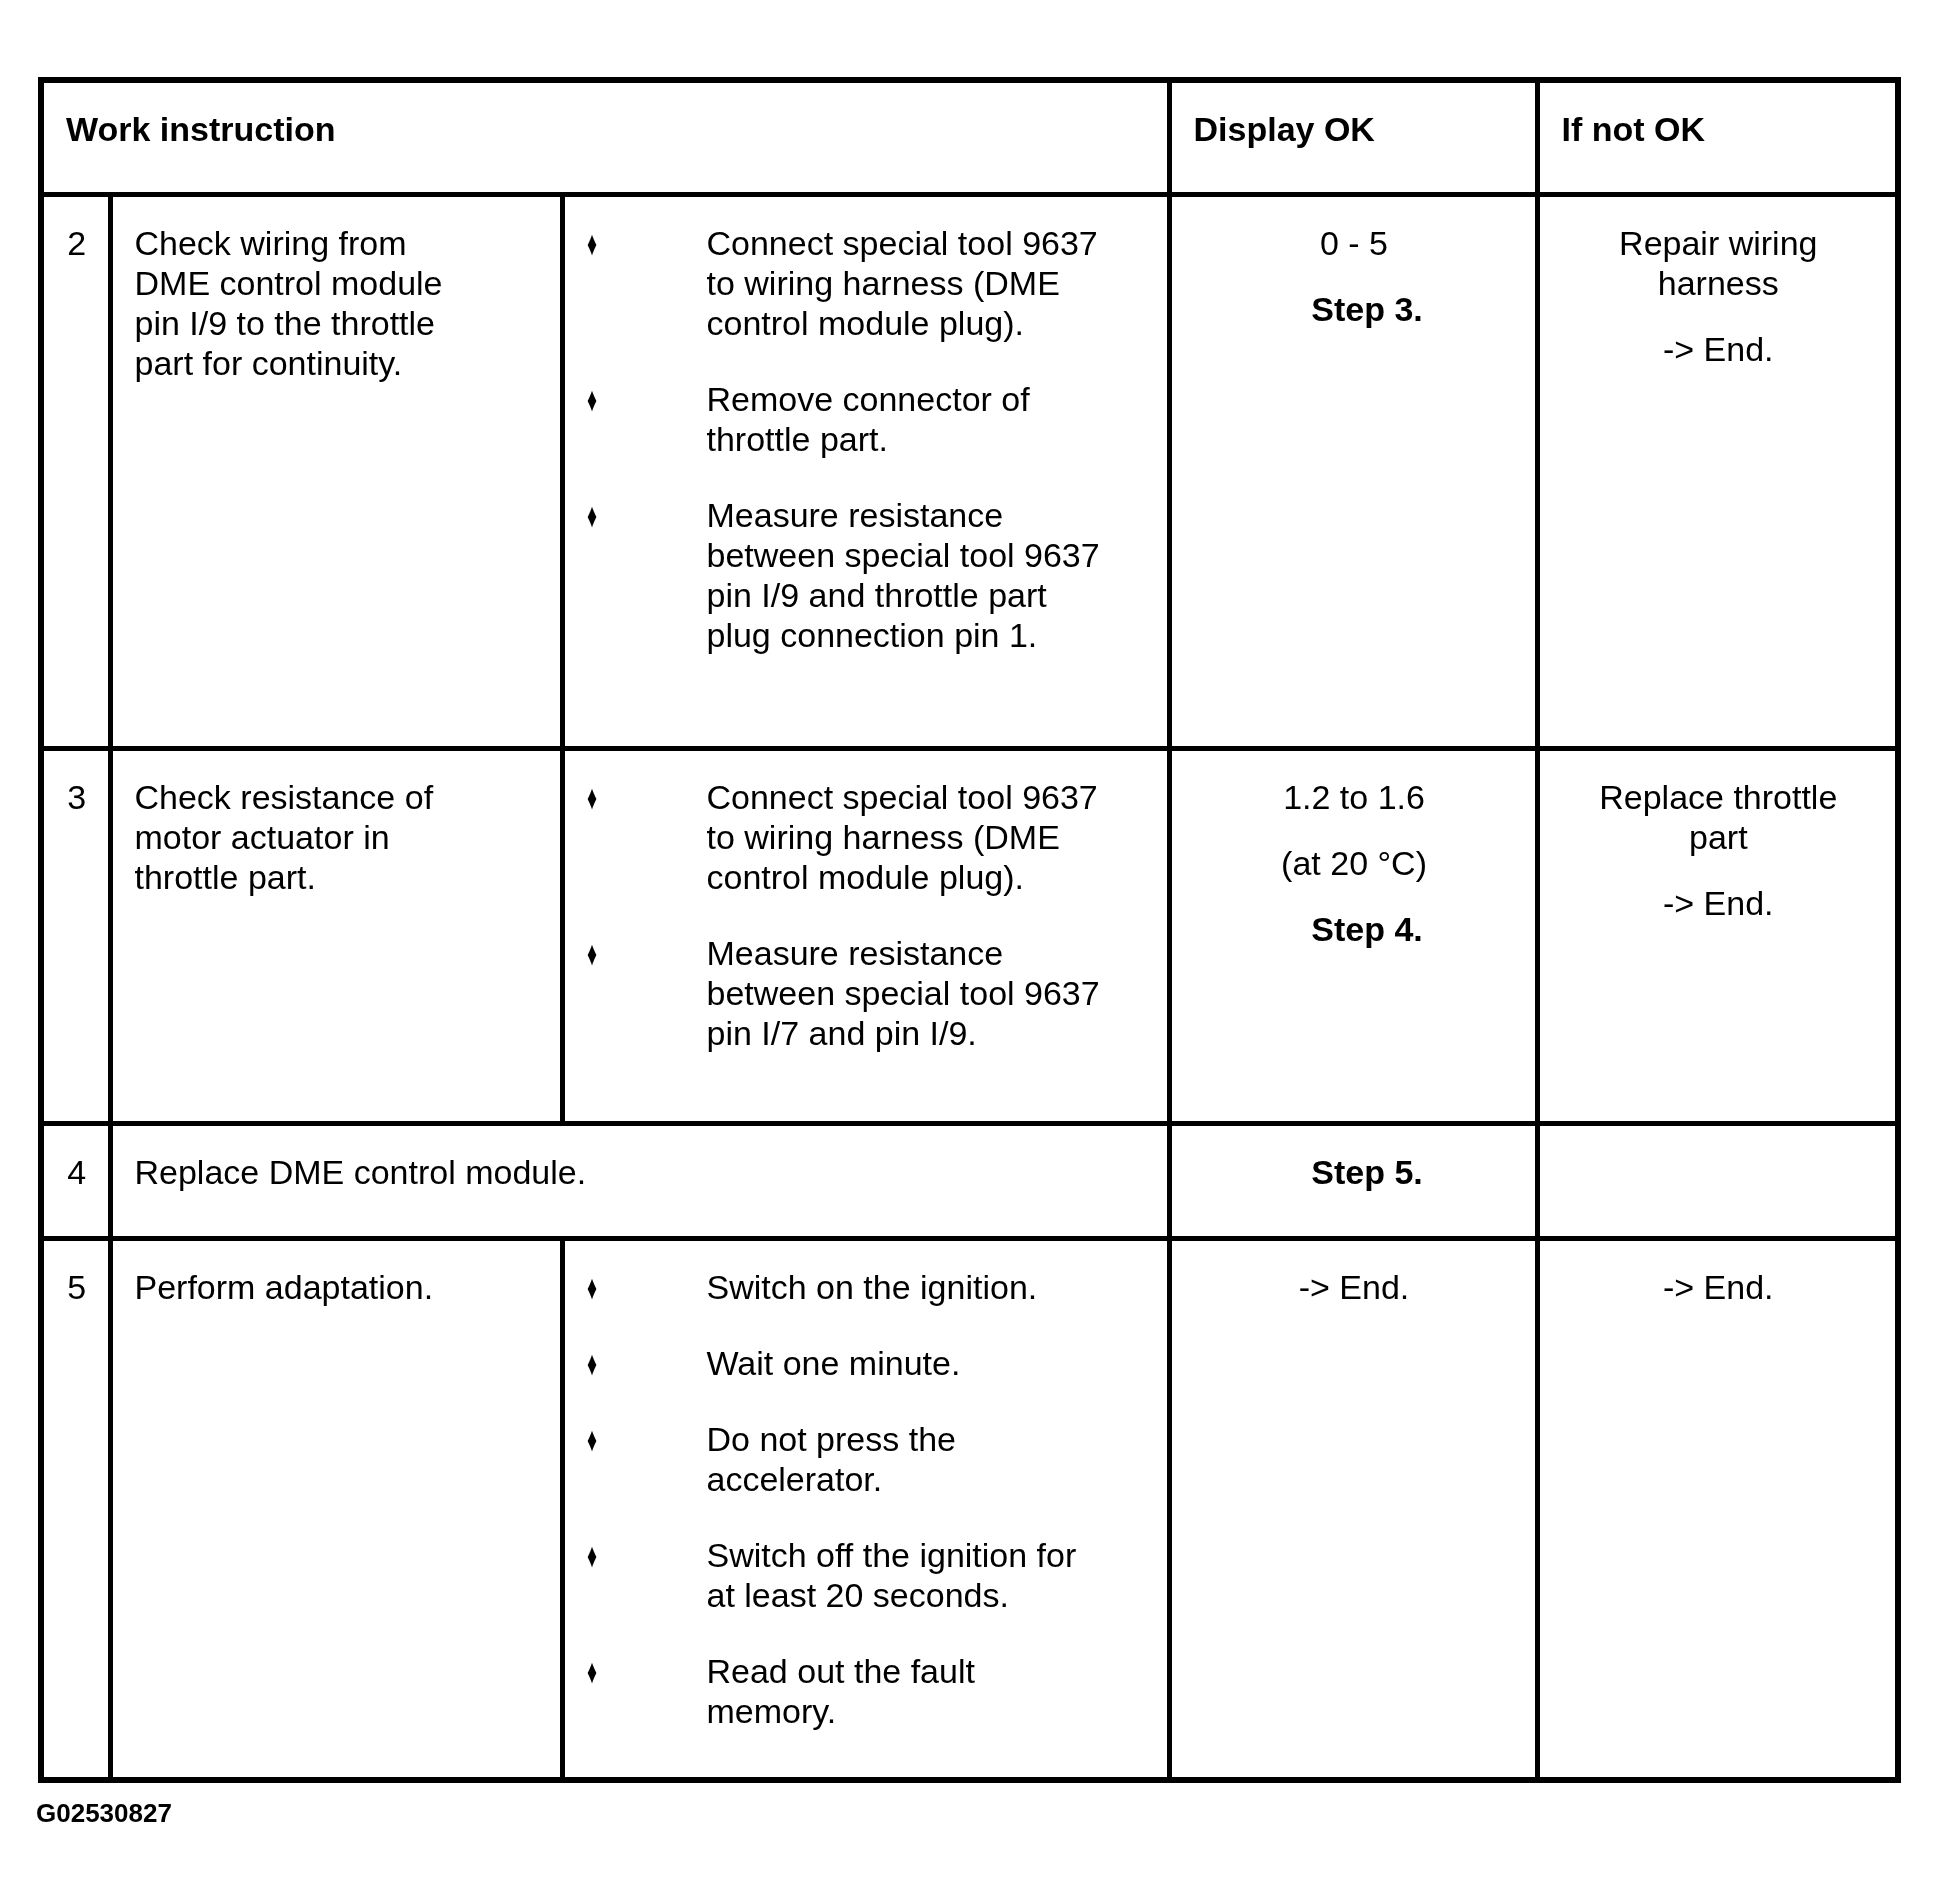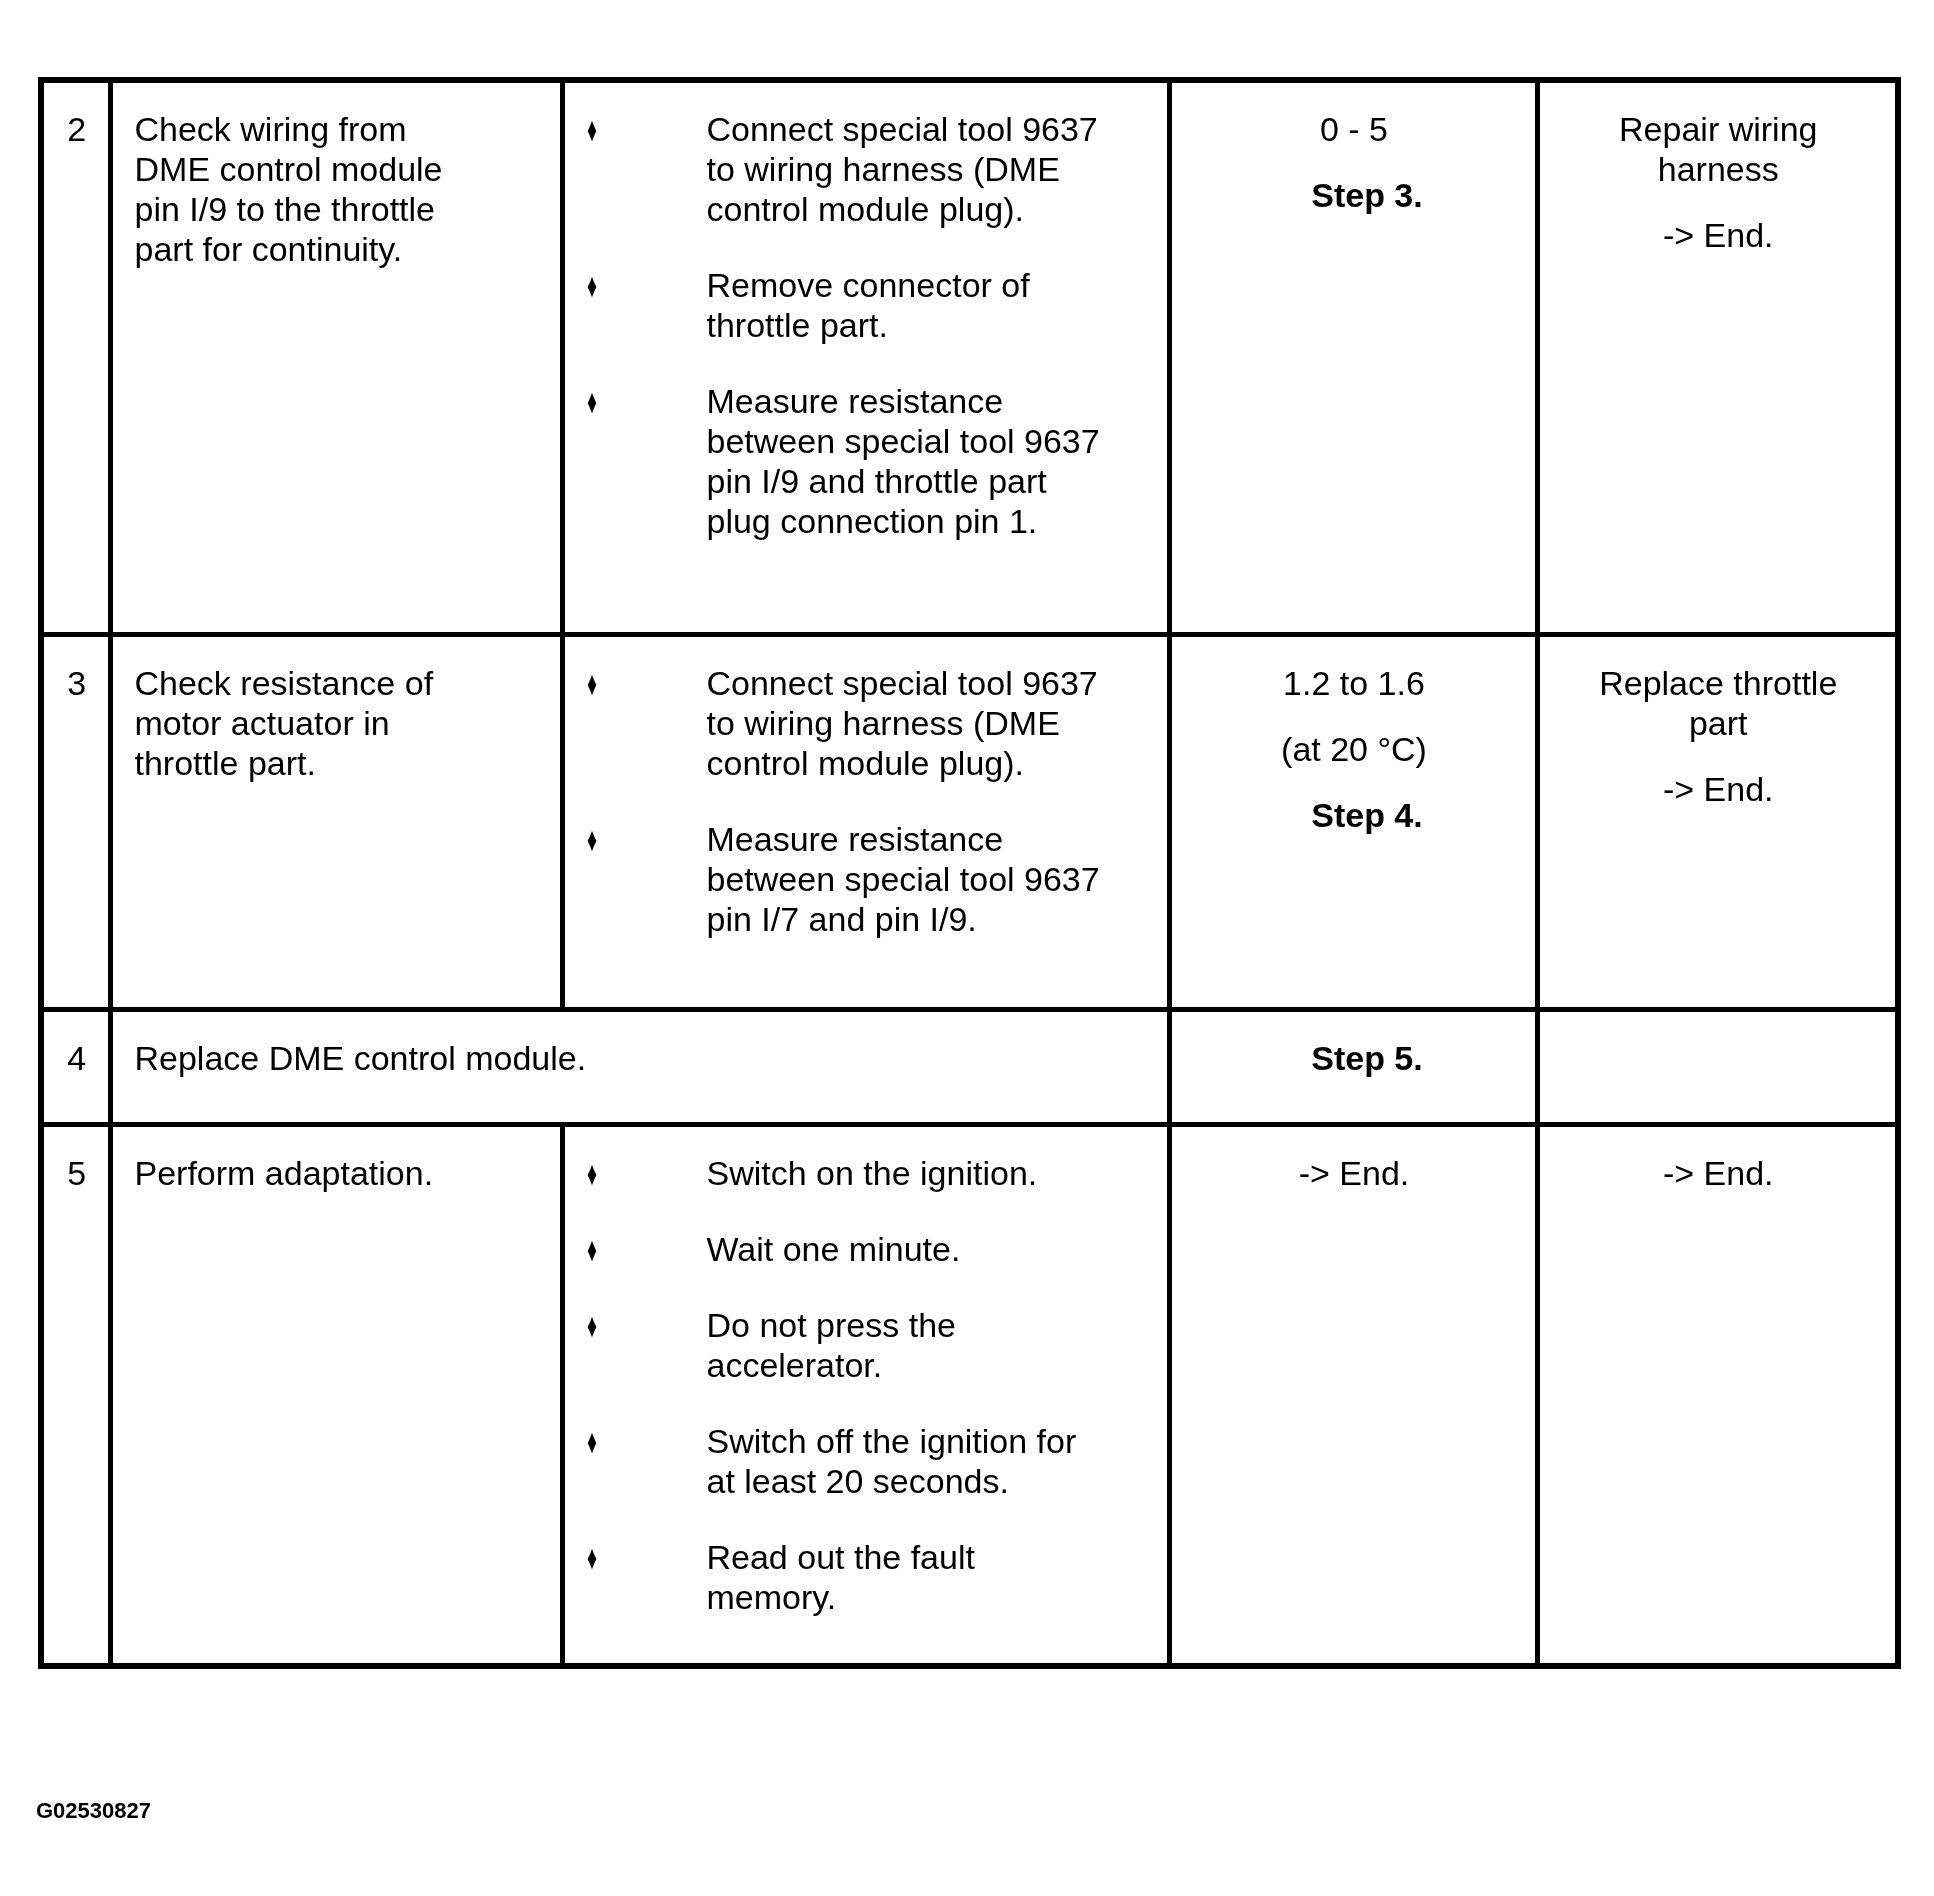--- a/index.html
+++ b/index.html
@@ -45,36 +45,41 @@
   .bullet{display:flex;margin:0 0 36px 0;}
   .bullet-icon{
     flex:none;width:87px;
     font-size:34px;line-height:40px;
     transform:scaleX(.58);transform-origin:left center;
   }
   .bullet-text{flex:1;white-space:pre-line;margin-left:33px;}
 
   #figure-id{
     position:absolute;left:36px;top:1798px;
-    font-size:22px;font-weight:bold;letter-spacing:0px;
+    font-size:26px;font-weight:bold;letter-spacing:0px;
   }
 </style>
 </head>
 <body>
 
 <table id="worktable">
   <colgroup>
     <col class="c-num">
       <col class="c-instr">
       <col class="c-bullets">
       <col class="c-ok">
       <col class="c-nok">
   </colgroup>
 
   <tbody>
+      <tr style="height:114px;">
+    <td class="head" colspan="3">Work instruction</td>
+    <td class="head">Display OK</td>
+    <td class="head">If not OK</td>
+  </tr>
 
   <tr style="height:554px;">
     <td class="num-cell">2</td>
     <td class="instr-cell ml">Check wiring from
 DME control module
 pin I/9 to the throttle
 part for continuity.</td>
     <td class="bullet-cell">
       <div class="bullet">
         <span class="bullet-icon">♦</span>

